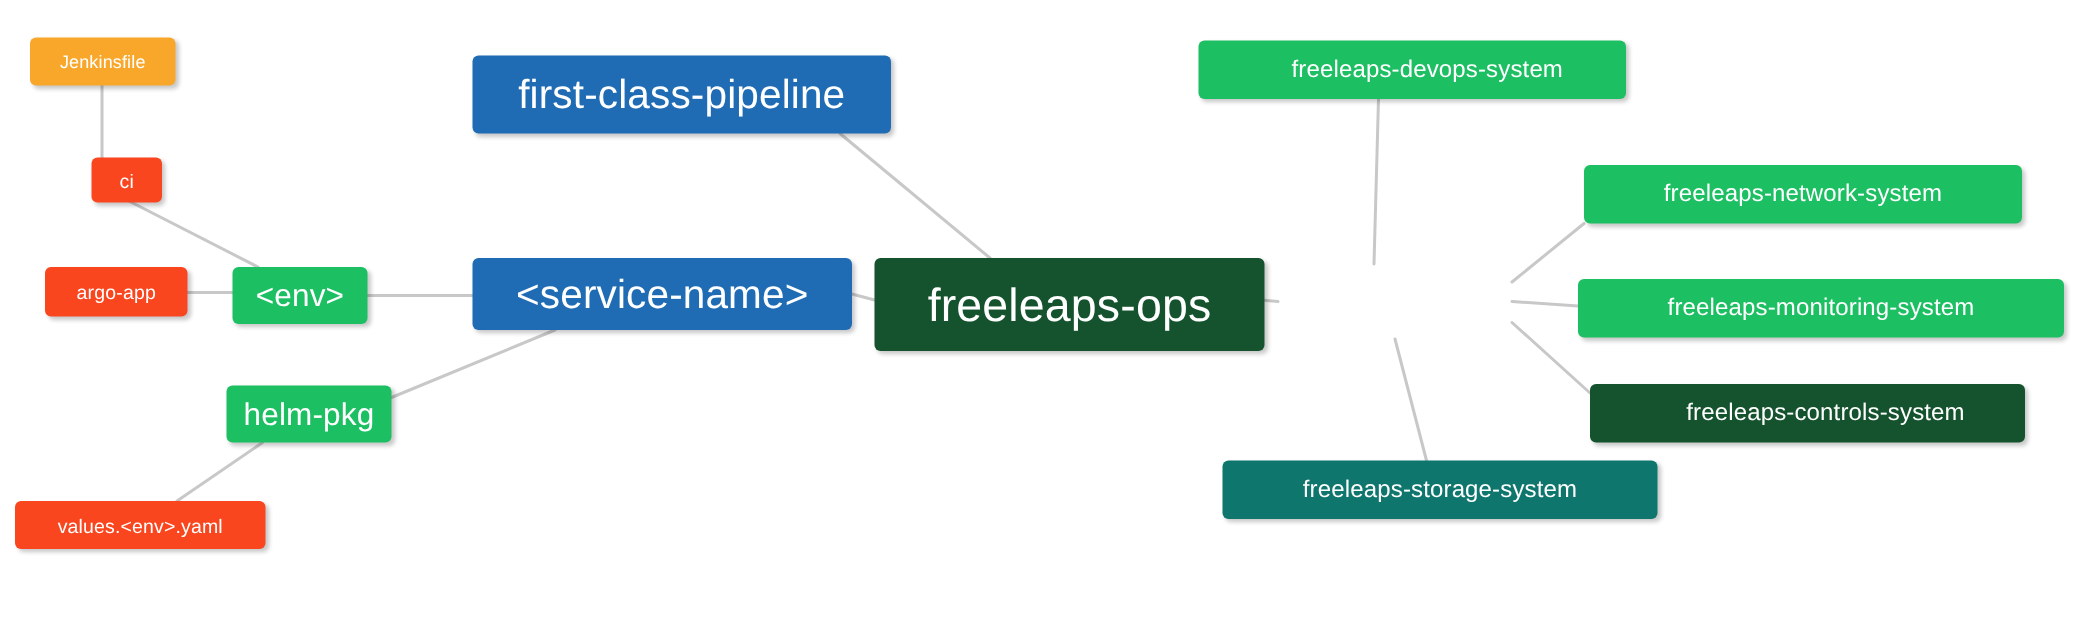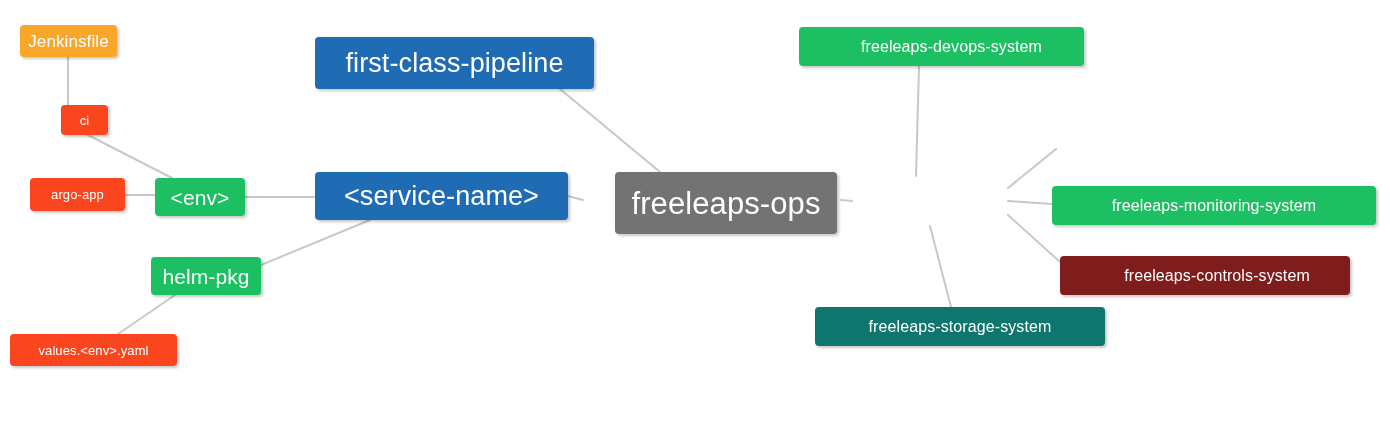--- a/index.html
+++ b/index.html
@@ -44,21 +44,21 @@
     display: block;
     white-space: nowrap;
   }
 
   
   .n-root   { font-size: 31px; }
   .n-lvl1   { font-size: 27px; }
   .n-lvl2   { font-size: 21px; }
   .n-lvl3   { font-size: 16px; }
   .n-lvl4   { font-size: 13px; }
-  .n-tiny   { font-size: 17px; }
+  .n-tiny   { font-size: 12px; }
 </style>
 </head>
 <body>
 
 <div id="canvas">
   <svg id="edges" viewBox="0 0 1390 421" xmlns="http://www.w3.org/2000/svg">
       <line x1="568" y1="196" x2="583" y2="200" stroke="#c8c8c8" stroke-width="2" stroke-linecap="round"></line>
       <line x1="841" y1="200" x2="852" y2="201" stroke="#c8c8c8" stroke-width="2" stroke-linecap="round"></line>
       <line x1="560" y1="89" x2="660" y2="172" stroke="#c8c8c8" stroke-width="2" stroke-linecap="round"></line>
       <line x1="245" y1="197" x2="315" y2="197" stroke="#c8c8c8" stroke-width="2" stroke-linecap="round"></line>
@@ -66,21 +66,21 @@
       <line x1="84" y1="133" x2="172" y2="178" stroke="#c8c8c8" stroke-width="2" stroke-linecap="round"></line>
       <line x1="68" y1="57" x2="68" y2="105" stroke="#c8c8c8" stroke-width="2" stroke-linecap="round"></line>
       <line x1="125" y1="195" x2="155" y2="195" stroke="#c8c8c8" stroke-width="2" stroke-linecap="round"></line>
       <line x1="118" y1="334" x2="175" y2="295" stroke="#c8c8c8" stroke-width="2" stroke-linecap="round"></line>
       <line x1="919" y1="66" x2="916" y2="176" stroke="#c8c8c8" stroke-width="2" stroke-linecap="round"></line>
       <line x1="1056" y1="149" x2="1008" y2="188" stroke="#c8c8c8" stroke-width="2" stroke-linecap="round"></line>
       <line x1="1052" y1="204" x2="1008" y2="201" stroke="#c8c8c8" stroke-width="2" stroke-linecap="round"></line>
       <line x1="1060" y1="262" x2="1008" y2="215" stroke="#c8c8c8" stroke-width="2" stroke-linecap="round"></line>
       <line x1="951" y1="307" x2="930" y2="226" stroke="#c8c8c8" stroke-width="2" stroke-linecap="round"></line>
     </svg>
-<div class="node n-root" style="left: 583px; top: 172px; width: 222px; height: 62px; background: #737373; margin-left: 32px;">
+<div class="node n-root" style="left: 583px; top: 172px; width: 260px; height: 62px; background: #14532d;">
       <span class="node-label">freeleaps-ops</span>
     </div>
     <div class="node n-lvl1" style="left: 315px; top: 172px; width: 253px; height: 48px; background: rgb(31, 108, 180);">
       <span class="node-label">&lt;service-name&gt;</span>
     </div>
     <div class="node n-lvl1" style="left: 315px; top: 37px; width: 279px; height: 52px; background: rgb(31, 108, 180);">
       <span class="node-label">first-class-pipeline</span>
     </div>
     <div class="node n-lvl2" style="left: 155px; top: 178px; width: 90px; height: 38px; background: rgb(29, 191, 99);">
       <span class="node-label">&lt;env&gt;</span>
@@ -96,22 +96,25 @@
     </div>
     <div class="node n-lvl4" style="left: 30px; top: 178px; width: 95px; height: 33px; background: rgb(249, 70, 30);">
       <span class="node-label">argo-app</span>
     </div>
     <div class="node n-lvl4" style="left: 10px; top: 334px; width: 167px; height: 32px; background: rgb(249, 70, 30);">
       <span class="node-label">values.&lt;env&gt;.yaml</span>
     </div>
     <div class="node n-lvl3" style="left: 799px; top: 27px; width: 285px; height: 39px; background: rgb(29, 191, 99); padding-left: 20px;">
       <span class="node-label">freeleaps-devops-system</span>
     </div>
+    <div class="node n-lvl3" style="left: 1056px; top: 110px; width: 292px; height: 39px; background: rgb(29, 191, 99);">
+      <span class="node-label">freeleaps-network-system</span>
+    </div>
     <div class="node n-lvl3" style="left: 1052px; top: 186px; width: 324px; height: 39px; background: rgb(29, 191, 99);">
       <span class="node-label">freeleaps-monitoring-system</span>
     </div>
-    <div class="node n-lvl3" style="left: 1060px; top: 256px; width: 290px; height: 39px; background: #7f1d1d; padding-left: 24px;">
+    <div class="node n-lvl3" style="left: 1060px; top: 256px; width: 290px; height: 39px; background: #14532d; padding-left: 24px;">
       <span class="node-label">freeleaps-controls-system</span>
     </div>
     <div class="node n-lvl3" style="left: 815px; top: 307px; width: 290px; height: 39px; background: #0f766e;">
       <span class="node-label">freeleaps-storage-system</span>
     </div>
   </div>
 
 </body></html>

